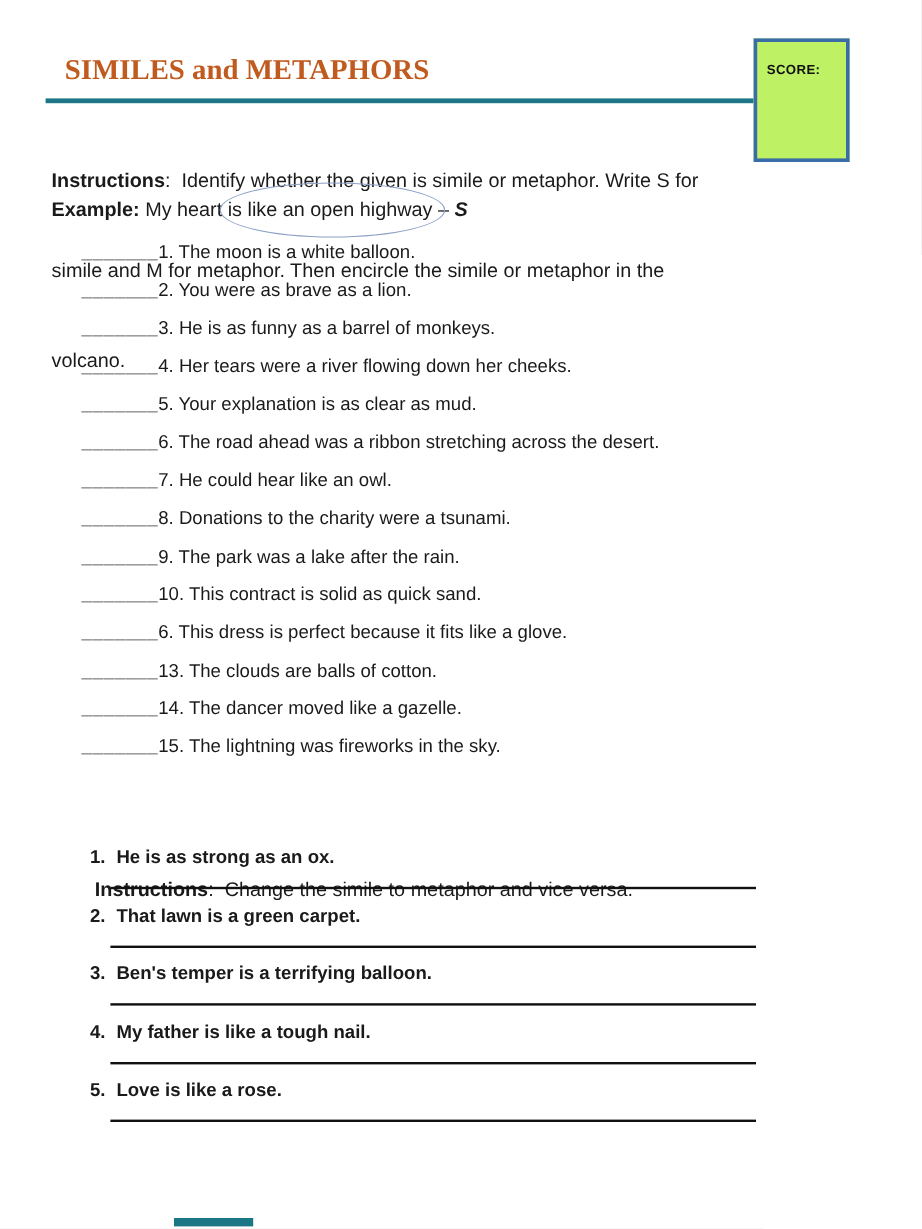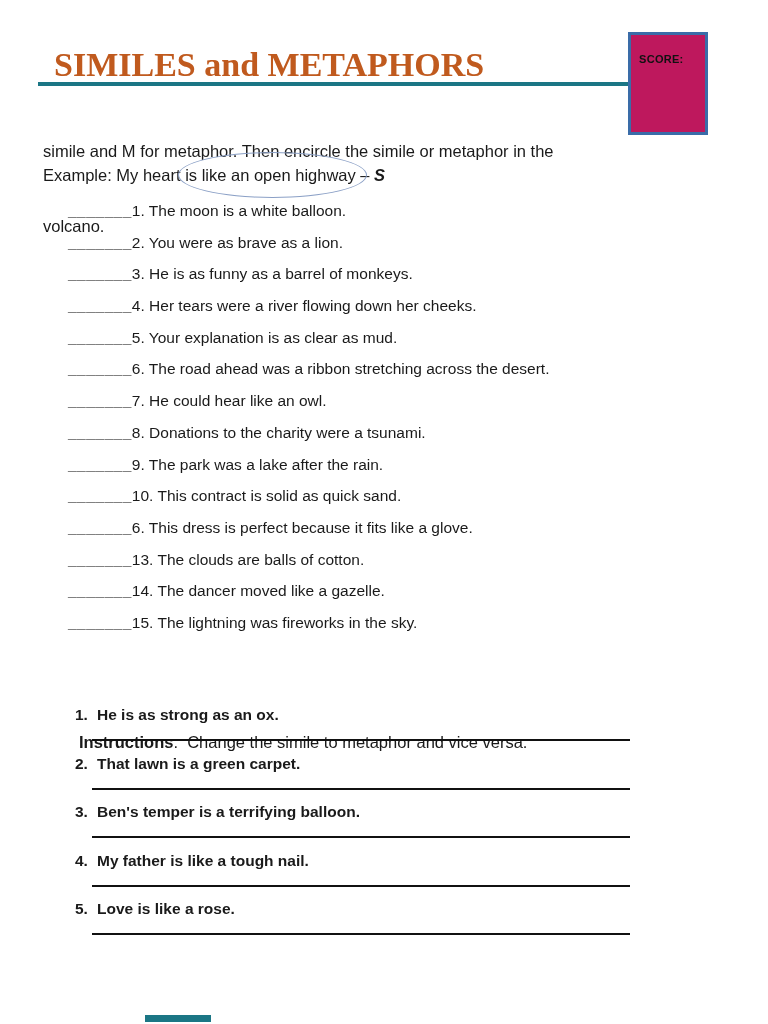--- a/index.html
+++ b/index.html
@@ -2,42 +2,42 @@
 <html><head>
 <meta charset="utf-8">
 <style>
   html,body{margin:0;padding:0;background:#e9e9e9;}
   .page{
     position:relative;width:768px;height:1024px;margin:0 auto;background:#ffffff;
     font-family:"Liberation Sans",sans-serif;color:#1a1a1a;overflow:hidden;
   }
   .title{
     position:absolute;left:54px;top:46px;
-    font-family:"Liberation Serif",serif;font-weight:bold;font-size:34px;
+    font-family:"Liberation Serif",serif;font-weight:bold;font-size:24px;
     color:#C05A1E;white-space:nowrap;
   }
   .rule{position:absolute;left:38px;top:82px;width:590px;height:4px;background:#1B7685;}
   .score-box{
     position:absolute;left:628px;top:32px;width:80px;height:103px;
-    border:3px solid #3A6CA8;background:#be185d;box-sizing:border-box;
+    border:3px solid #3A6CA8;background:#bef264;box-sizing:border-box;
   }
   .score-label{
     position:absolute;left:8px;top:18px;font-size:11px;font-weight:bold;
     letter-spacing:0.3px;color:#111;
   }
   .instr{
     position:absolute;left:43px;top:89px;width:585px;
     font-size:16.5px;line-height:25px;white-space:pre-wrap;
   }
   .instr b{font-weight:bold;}
   .instr2{top:680px;width:640px;margin-left:36px;}
   .example{
     position:absolute;left:43px;top:166px;font-size:16.5px;white-space:pre;
   }
-  .example b{font-weight:normal;}
+  .example b{font-weight:bold;}
   .circled{position:relative;display:inline-block;}
   .ellipse{
     position:absolute;left:-7px;right:-11px;top:-14px;bottom:-13px;
     border:1.6px solid #8BA0C6;border-radius:50%;pointer-events:none;
   }
   .ex-answer{font-weight:bold;font-style:italic;}
   .s1-list{position:absolute;left:68px;top:195px;width:660px;}
   .s1-row{height:31.7px;line-height:31.7px;font-size:15.5px;white-space:pre;}
   .blank{letter-spacing:0.5px;font-weight:bold;}
   .s2-list{position:absolute;left:75px;top:706px;width:600px;}
@@ -58,20 +58,21 @@
 <div class="page">
 
   <div class="title">SIMILES and METAPHORS</div>
   <div class="rule"></div>
 
   <div class="score-box">
     <div class="score-label">SCORE:</div>
   </div>
 
   <div class="instr">
+    <div><b>Instructions</b><span>:  Identify whether the given is simile or metaphor. Write S for</span></div>
     <div>simile and M for metaphor. Then encircle the simile or metaphor in the</div>
     <div>volcano.</div>
   </div>
 
   <div class="example"><b>Example:</b><span> My heart </span><span class="circled"><span class="ellipse"></span><span>is like an open highway</span></span><span> – </span><span class="ex-answer">S</span></div>
 
   <div class="s1-list">
     <div class="s1-row"><span class="blank">_______</span><span>1. The moon is a white balloon.</span></div>
     <div class="s1-row"><span class="blank">_______</span><span>2. You were as brave as a lion.</span></div>
     <div class="s1-row"><span class="blank">_______</span><span>3. He is as funny as a barrel of monkeys.</span></div>

